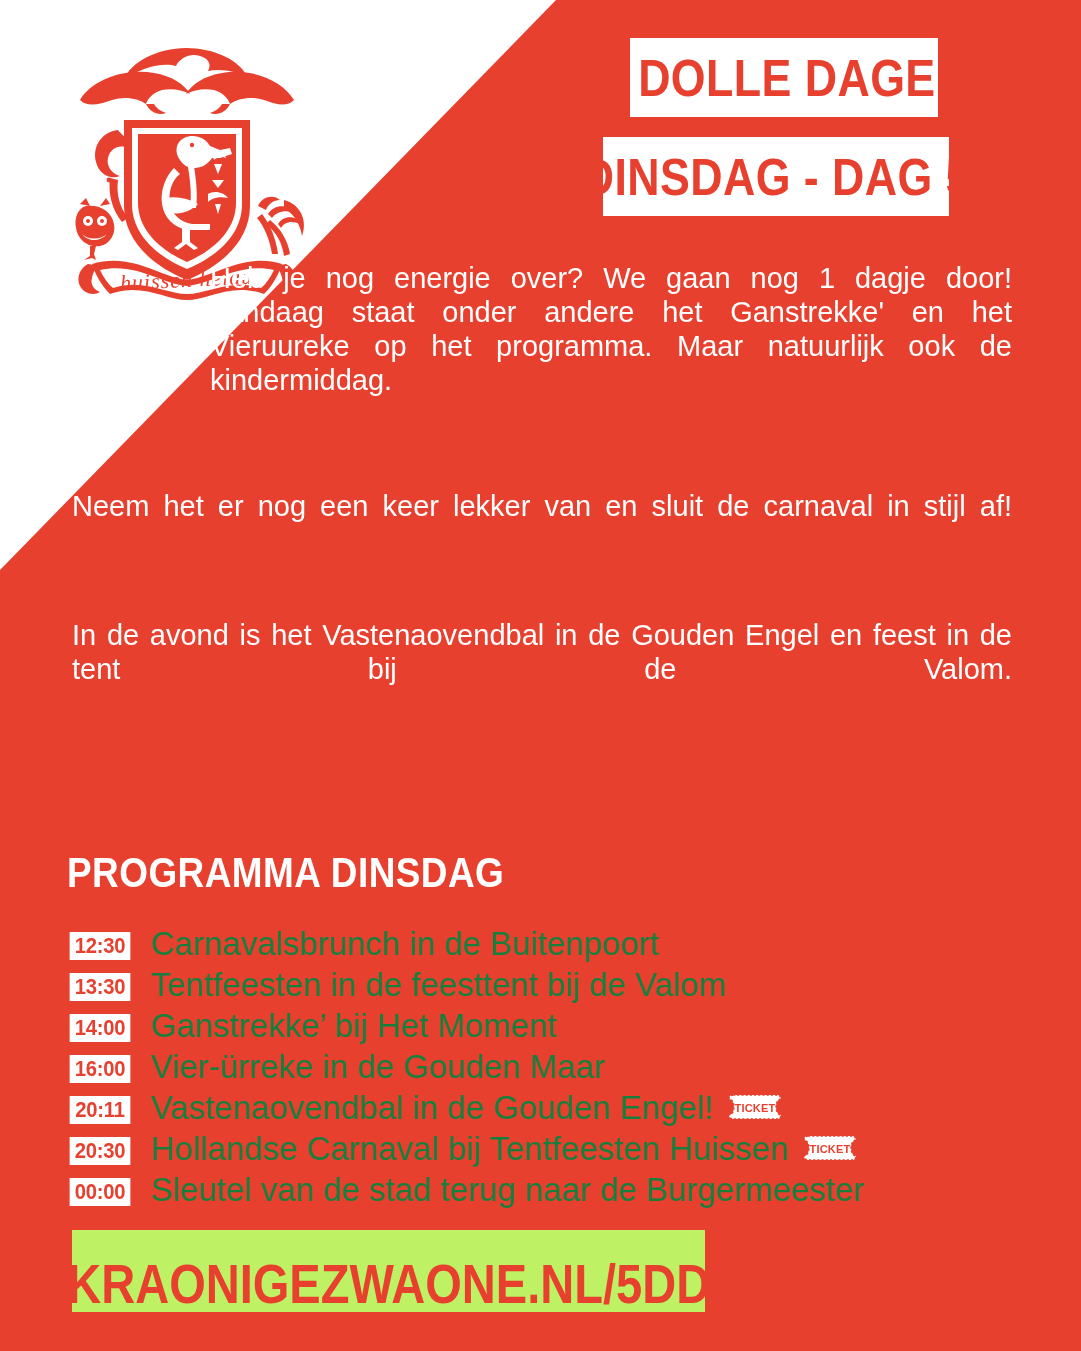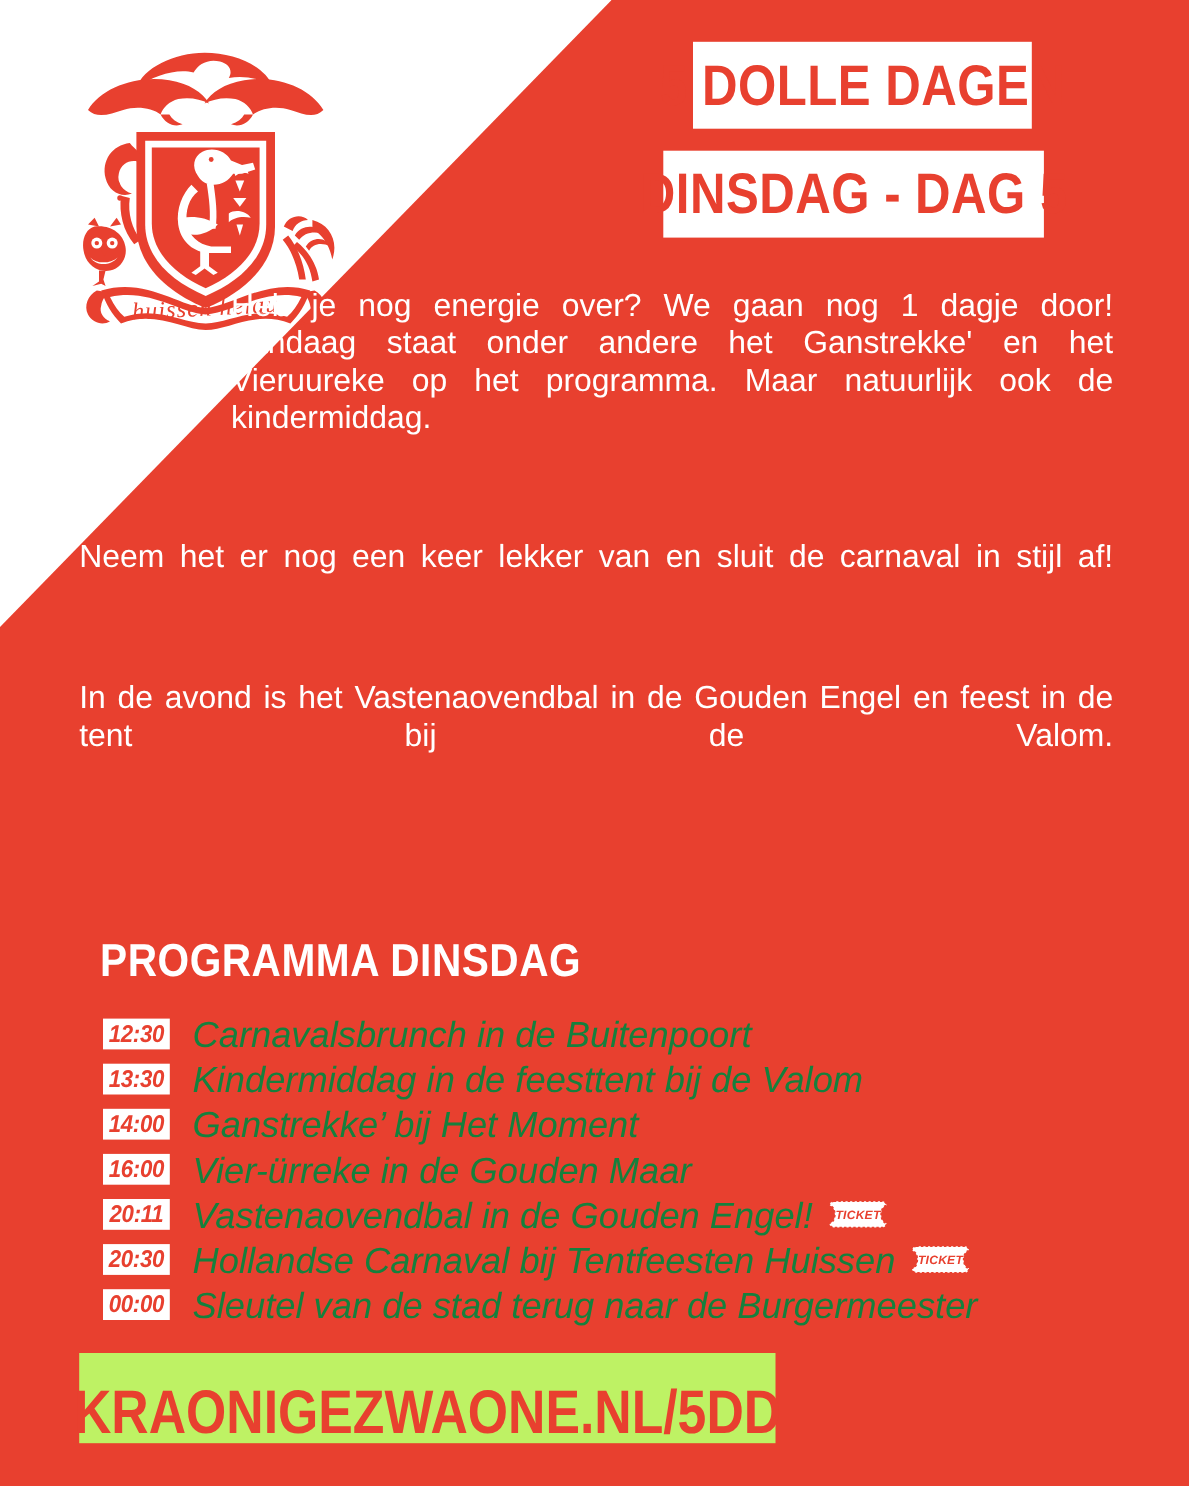--- a/index.html
+++ b/index.html
@@ -88,21 +88,21 @@
     display: inline-block;
     width: 100%;
   }
   #para-1 { margin-left: 138px; width: 802px; }
   #para-2 { margin-top: 62px; margin-left: 0; width: 940px; }
   #para-3 { margin-top: 58px; margin-left: 0; width: 940px; }
 
   
   .programme {
     position: absolute;
-    left: 91px;
+    left: 67px;
     top: 852px;
     width: 960px;
   }
   .prog-heading {
     color: #ffffff;
     font-family: "Liberation Sans Narrow", "Liberation Sans", sans-serif;
     font-weight: bold;
     font-size: 42px;
     letter-spacing: 0.5px;
     line-height: 1;
@@ -111,24 +111,23 @@
     margin: 0 0 26px 0;
     white-space: nowrap;
   }
   .prog-list {
     list-style: none;
     margin: 0;
     padding: 0;
   }
   .prog-row {
     display: flex;
-    align-items: center;
+    align-items: flex-end;
     height: 40px;
     margin-bottom: 1px;
-    font-style: italic;
   }
   .time-badge {
     flex: 0 0 auto;
     width: 66px;
     height: 28px;
     background: #ffffff;
     color: #E8402F;
     font-family: "Liberation Sans Narrow", "Liberation Sans", sans-serif;
     font-weight: bold;
     font-size: 22px;
@@ -277,21 +276,21 @@
 
   <div class="programme">
     <h2 class="prog-heading">PROGRAMMA DINSDAG</h2>
     <ul class="prog-list" id="prog-list">
         <li class="prog-row">
           <span class="time-badge">12:30</span>
           <span class="prog-label">Carnavalsbrunch in de Buitenpoort</span>
         </li>
         <li class="prog-row">
           <span class="time-badge">13:30</span>
-          <span class="prog-label">Kindermiddag in de feesttent bij de Valom</span>
+          <span class="prog-label">Tentfeesten in de feesttent bij de Valom</span>
         </li>
         <li class="prog-row">
           <span class="time-badge">14:00</span>
           <span class="prog-label">Ganstrekke’ bij Het Moment</span>
         </li>
         <li class="prog-row">
           <span class="time-badge">16:00</span>
           <span class="prog-label">Vier-ürreke in de Gouden Maar</span>
         </li>
         <li class="prog-row">

